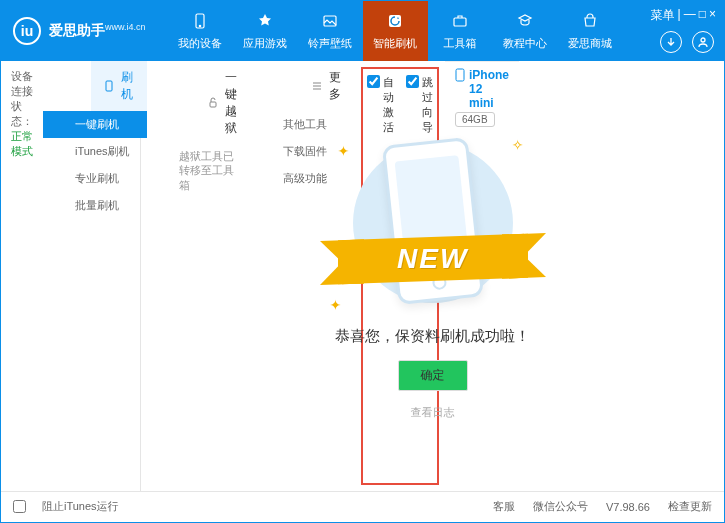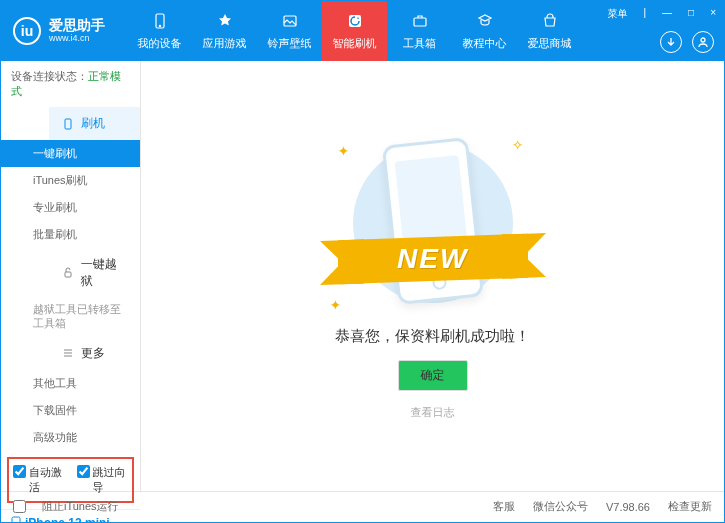--- a/index.html
+++ b/index.html
@@ -1,31 +1,31 @@
 <!DOCTYPE html>
 <html><head>
 <meta charset="utf-8">
 <style>
 * { margin: 0; padding: 0; box-sizing: border-box; font-family: "Microsoft YaHei", Arial, sans-serif; }
 body { background: #fff; width: 725px; height: 523px; overflow: hidden; border: 1px solid #0b8fe8; }
 .header { background: #0b8fe8; height: 60px; display: flex; align-items: center; color: #fff; position: relative; }
 .logo-area { display: flex; align-items: center; padding: 0 12px; gap: 8px; }
 .logo-circle { width: 28px; height: 28px; border: 2px solid #fff; border-radius: 50%; display: flex; align-items: center; justify-content: center; font-weight: bold; font-size: 14px; }
-.brand-text { display: flex; flex-direction: column; line-height: 1.1; }
+.brand-text { display: flex; flex-direction: row; line-height: 1.1; }
 .brand-name { font-size: 14px; font-weight: bold; }
 .brand-url { font-size: 9px; opacity: 0.9; }
 .nav { display: flex; height: 100%; margin-left: 10px; }
 .nav-item { width: 65px; display: flex; flex-direction: column; align-items: center; justify-content: center; gap: 6px; font-size: 11px; cursor: pointer; }
-.nav-item.active { background: #ef4444; }
+.nav-item.active { background: #c2410c; }
 .nav-icon { width: 18px; height: 18px; display: flex; align-items: center; justify-content: center; }
-.header-right { position: absolute; right: 8px; top: 6px; display: flex; gap: 16px; font-size: 10px; }
+.header-right { position: absolute; right: 8px; top: 6px; display: flex; gap: 3px; font-size: 12px; }
 .header-circles { position: absolute; right: 10px; bottom: 8px; display: flex; gap: 10px; }
 .circle-btn { width: 22px; height: 22px; border: 1.5px solid #fff; border-radius: 50%; display: flex; align-items: center; justify-content: center; cursor: pointer; }
 .body { display: flex; height: 430px; }
-.sidebar { width: 140px; border-right: 1px solid #e5e5e5; display: flex; flex-direction: column; font-size: 12px; }
+.sidebar { width: 140px; border-right: 1px solid #e5e5e5; display: flex; flex-direction: row; font-size: 12px; }
 .status-row { padding: 8px 10px; color: #666; font-size: 11px; }
 .status-value { color: #1a9e3c; }
 .side-section { }
 .side-header { display: flex; align-items: center; gap: 6px; padding: 8px 12px; color: #333; cursor: pointer; margin-left: 48px; }
 .side-header.blue { color: #0b8fe8; background: #eaf5fe; }
 .side-icon { width: 14px; display: flex; justify-content: center; color: #888; }
 .side-header.blue .side-icon { color: #0b8fe8; }
 .side-items { }
 .side-item { padding: 6px 12px 6px 32px; color: #666; cursor: pointer; font-size: 11px; }
 .side-item.active { background: #0b8fe8; color: #fff; }

